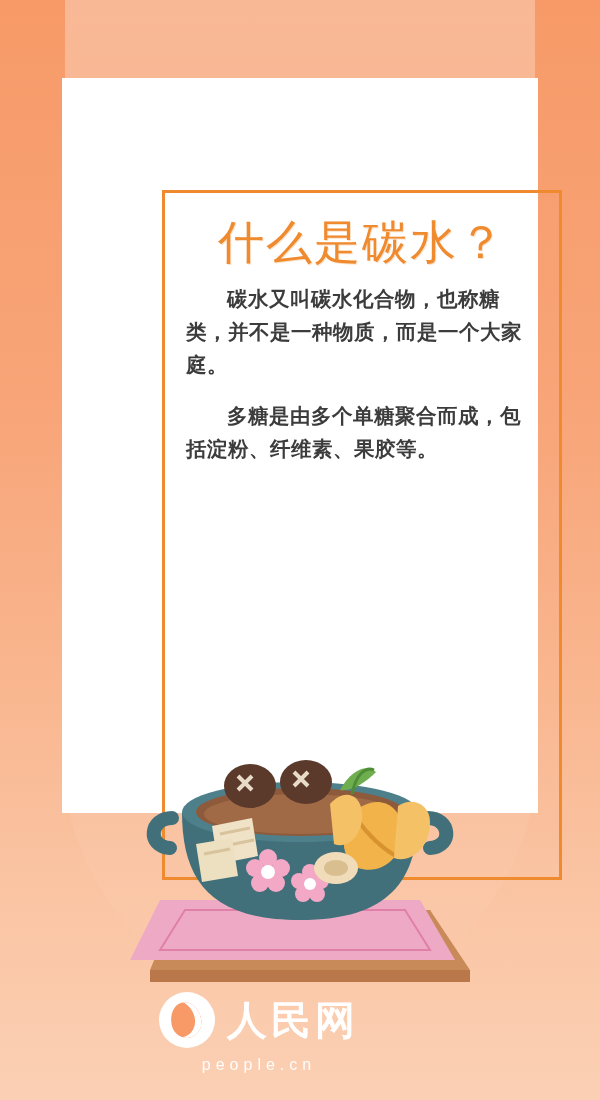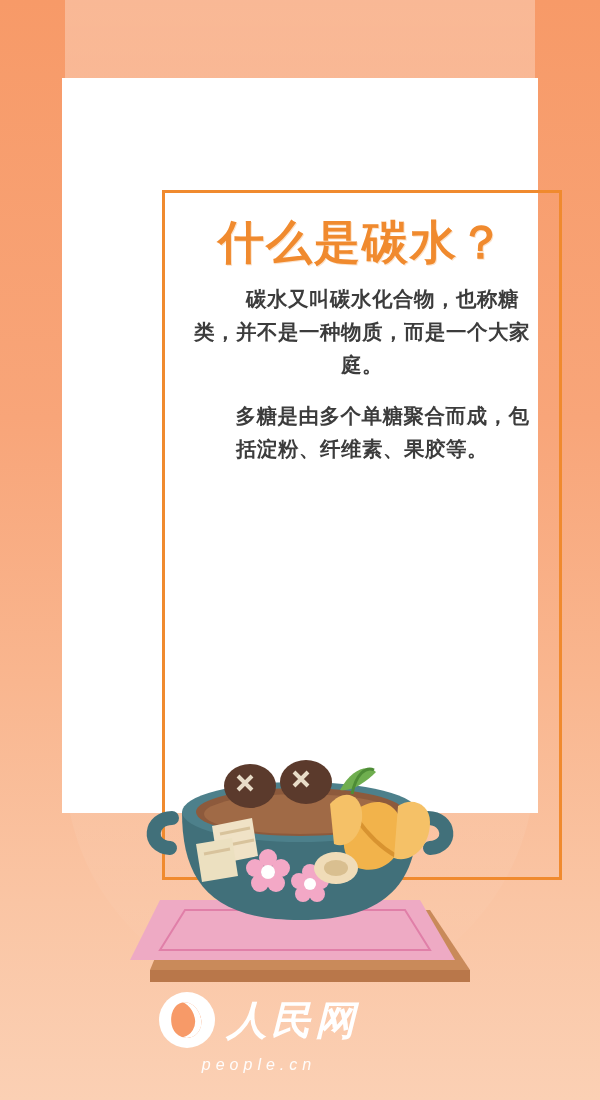--- a/index.html
+++ b/index.html
@@ -61,56 +61,55 @@
     width: 400px;
     height: 690px;
     box-sizing: border-box;
     padding: 18px 24px 0 24px;
   }
 
   .title {
     text-align: center;
     color: #f08a2e;
     font-size: 46px;
-    font-weight: bold;
+    font-weight: normal;
     letter-spacing: 2px;
     line-height: 1.25;
     margin: 6px 0 10px 0;
     text-shadow: 1px 1px 0 rgba(240,138,46,0.25);
   }
 
   .para {
     color: #3c3c3c;
     font-size: 20.5px;
     font-weight: bold;
     line-height: 1.62;
     letter-spacing: 0.5px;
     text-indent: 2em;
     margin: 0 0 18px 0;
-    text-align: center;
+    text-align: left;
   }
 
   
   .illustration {
     position: absolute;
     left: 0;
     top: 760px;
     width: 600px;
     height: 260px;
   }
 
   
   .logo-wrap {
     position: absolute;
     left: 0;
     bottom: 26px;
     width: 518px;
     text-align: center;
     color: #ffffff;
-    font-style: italic;
   }
   .logo-row {
     display: inline-flex;
     align-items: center;
     gap: 12px;
   }
   .logo-mark {
     width: 56px;
     height: 56px;
     border-radius: 50%;

